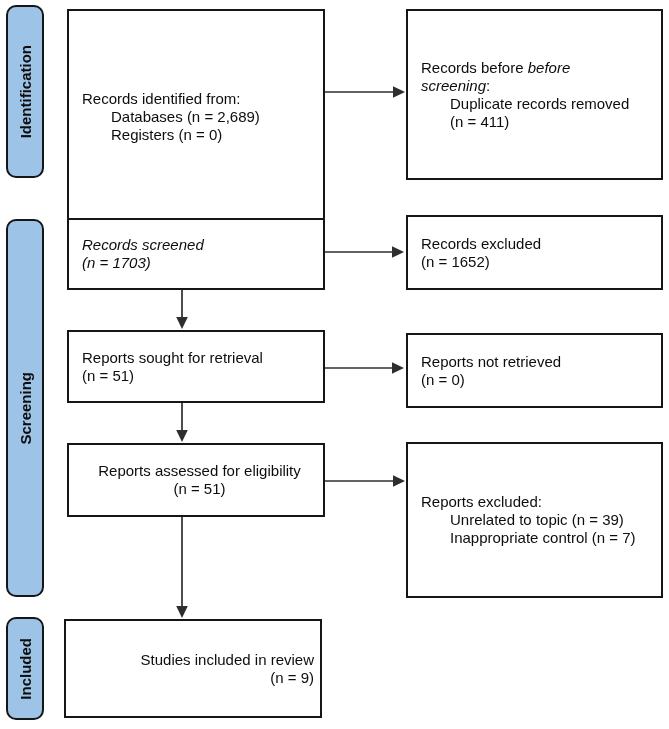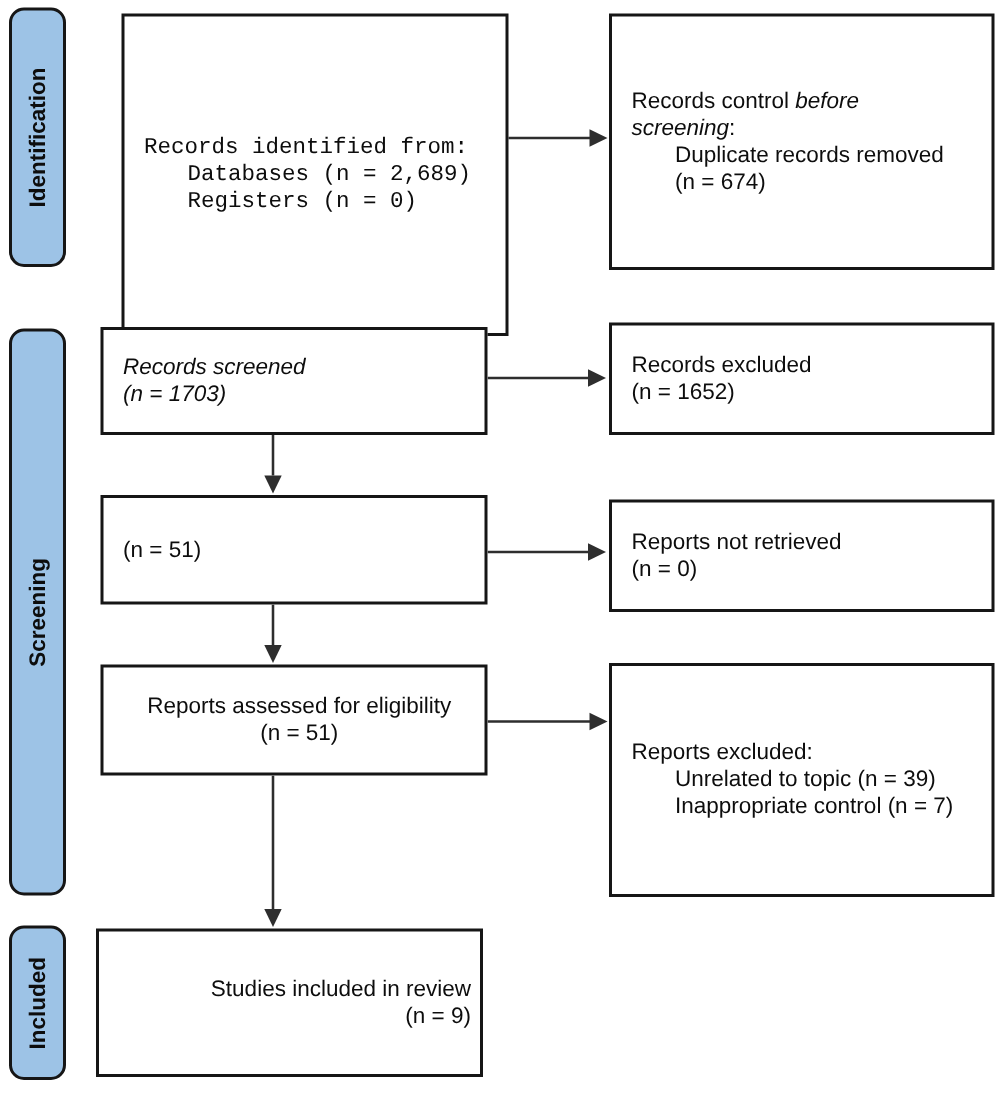--- a/index.html
+++ b/index.html
@@ -51,21 +51,21 @@
     display: flex;
     flex-direction: column;
     justify-content: center;
     padding: 5px 6px 5px 13px;
     font-size: 15px;
     line-height: 18px;
   }
   .box .line { white-space: nowrap; }
   .box .line.indent { padding-left: 29px; }
   .box .line em { font-style: italic; }
-  .box-identified       { left: 81px;  top: 9px;   width: 258px; height: 215px; font-family: Liberation Mono, monospace; }
+  .box-identified       { left: 67px;  top: 9px;   width: 258px; height: 215px; }
   .box-removed          { left: 406px; top: 9px;   width: 257px; height: 171px; }
   .box-screened         { left: 67px;  top: 218px; width: 258px; height: 72px; font-style: italic; }
   .box-records-excluded { left: 406px; top: 215px; width: 257px; height: 75px; }
   .box-sought           { left: 67px;  top: 330px; width: 258px; height: 73px; }
   .box-not-retrieved    { left: 406px; top: 333px; width: 257px; height: 75px; }
   .box-assessed         { left: 67px;  top: 443px; width: 258px; height: 74px; align-items: center; }
   .box-reports-excluded { left: 406px; top: 442px; width: 257px; height: 156px; }
   .box-included-review  { left: 64px;  top: 619px; width: 258px; height: 99px; align-items: flex-end; }
 </style>
 </head>
@@ -118,37 +118,38 @@
     <span class="vlabel">Included</span>
   </div>
 
   <div class="box box-identified">
     <div class="line">Records identified from:</div>
     <div class="line indent">Databases (n = 2,689)</div>
     <div class="line indent">Registers (n = 0)</div>
   </div>
 
   <div class="box box-removed">
-    <div class="line"><span>Records control </span><em>before</em></div>
+    <div class="line"><span>Records before </span><em>before</em></div>
     <div class="line"><em>screening</em><span>:</span></div>
     <div class="line indent">Duplicate records removed</div>
-    <div class="line indent">(n = 674)</div>
+    <div class="line indent">(n = 411)</div>
   </div>
 
   <div class="box box-screened">
     <div class="line">Records screened</div>
     <div class="line">(n = 1703)</div>
   </div>
 
   <div class="box box-records-excluded">
     <div class="line">Records excluded</div>
     <div class="line">(n = 1652)</div>
   </div>
 
   <div class="box box-sought">
+    <div class="line">Reports sought for retrieval</div>
     <div class="line">(n = 51)</div>
   </div>
 
   <div class="box box-not-retrieved">
     <div class="line">Reports not retrieved</div>
     <div class="line">(n = 0)</div>
   </div>
 
   <div class="box box-assessed">
     <div class="line">Reports assessed for eligibility</div>

